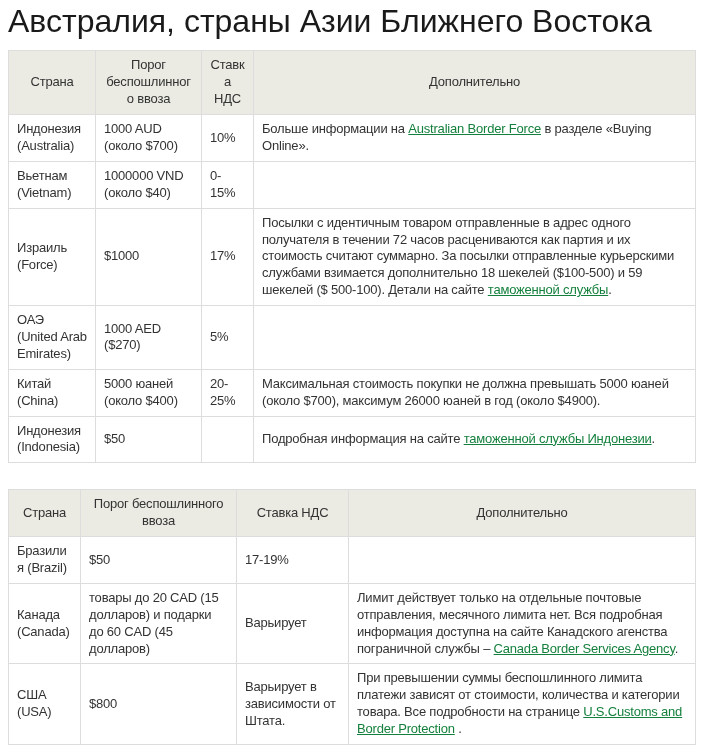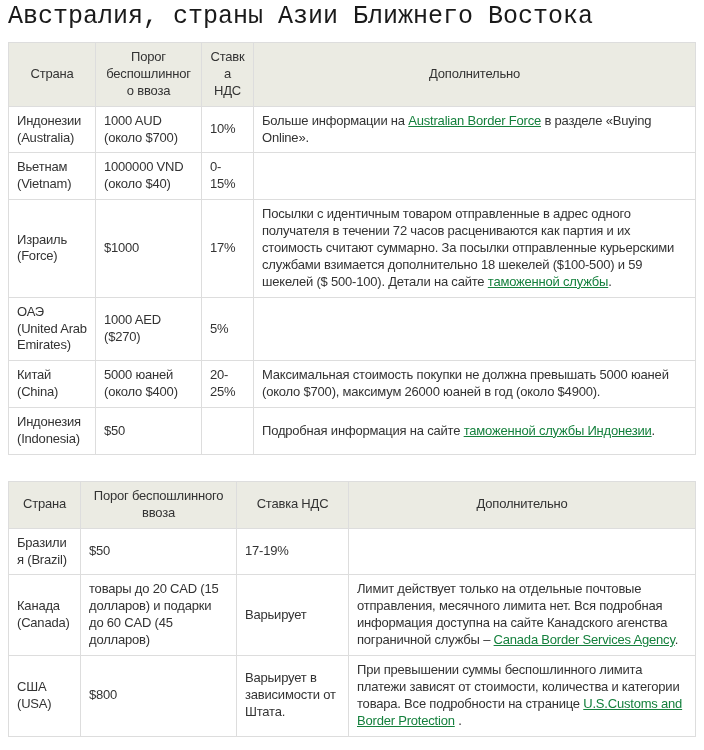--- a/index.html
+++ b/index.html
@@ -10,23 +10,23 @@
     font-family: "Liberation Sans", sans-serif;
     font-size: 13px;
     color: #333333;
     letter-spacing: -0.2px;
   }
   .page {
     width: 704px;
     padding: 2px 8px 10px 8px;
   }
   h2.section-title {
-    font-family: Liberation Mono, monospace;
+    font-family: Liberation Sans, sans-serif;
     font-weight: 400;
-    font-size: 25px;
+    font-size: 32px;
     line-height: 1.2;
     color: #1a1a1a;
     letter-spacing: 0;
     margin: 0 0 10px 0;
   }
   table.customs-table {
     width: 100%;
     border-collapse: collapse;
     table-layout: fixed;
     margin: 0 0 26px 0;
@@ -77,21 +77,21 @@
       <thead>
           <tr>
             <th>Страна</th>
             <th>Порог беспошлинного ввоза</th>
             <th>Ставка НДС</th>
             <th>Дополнительно</th>
           </tr>
         </thead>
       <tbody>
           <tr>
-            <td>Индонезии (Australia)</td>
+            <td>Индонезия (Australia)</td>
             <td>1000 AUD (около $700)</td>
             <td>10%</td>
             <td>Больше информации на <a class="ext-link" href="#">Australian Border Force</a> в разделе «Buying Online».</td>
           </tr>
           <tr>
             <td>Вьетнам (Vietnam)</td>
             <td>1000000 VND (около $40)</td>
             <td>0-15%</td>
             <td></td>
           </tr>

